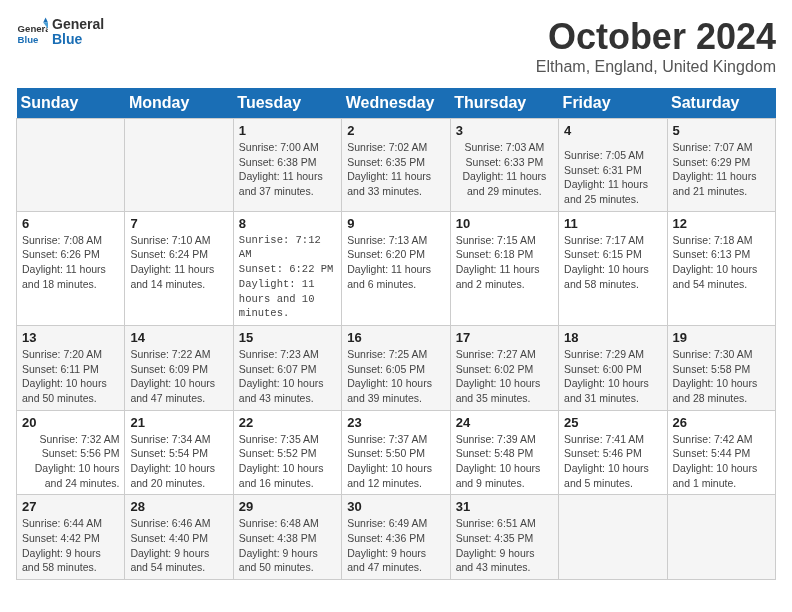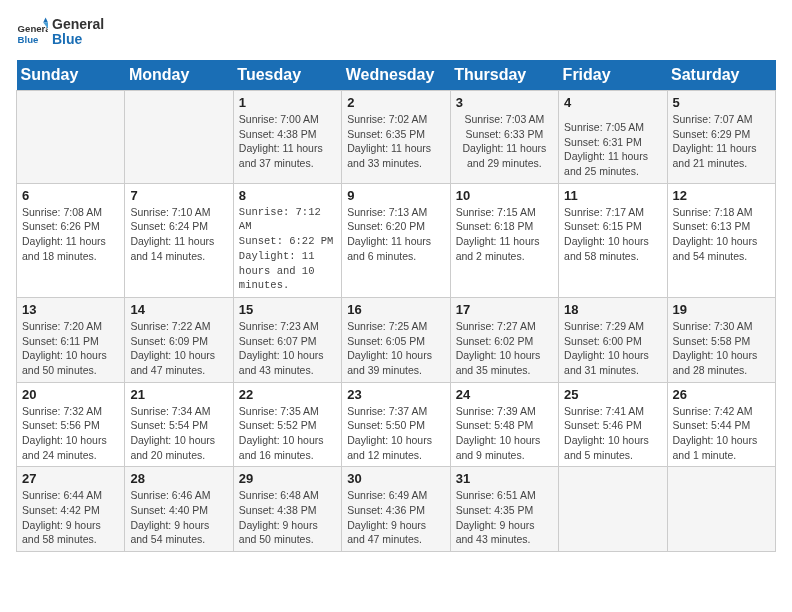--- a/index.html
+++ b/index.html
@@ -83,20 +83,24 @@
       <text x="2" y="20" font-size="12" font-weight="bold" fill="#333">General</text>
       <text x="2" y="34" font-size="12" font-weight="bold" fill="#1a6eb5">Blue</text>
       <polygon points="34,8 40,8 37,2" fill="#1a6eb5"></polygon>
       <polygon points="34,8 40,8 40,16" fill="#4a9fd5"></polygon>
     </svg>
     <div style="display:flex;flex-direction:column;line-height:1.1;">
       <span style="font-size:14px;font-weight:bold;color:#333;">General</span>
       <span style="font-size:14px;font-weight:bold;color:#1a6eb5;">Blue</span>
     </div>
   </div>
+  <div class="title-block">
+    <div class="month-title">October 2024</div>
+    <div class="location">Eltham, England, United Kingdom</div>
+  </div>
 </div>
 
 <table>
   <thead>
     <tr>
     <th>Sunday</th>
         <th>Monday</th>
         <th>Tuesday</th>
         <th>Wednesday</th>
         <th>Thursday</th>
@@ -104,21 +108,21 @@
         <th>Saturday</th>
       </tr>
   </thead>
   <tbody>
   <tr>
         <td></td>
         <td></td>
         <td>
           <div class="day-num">1</div>
           <div class="day-info" style="white-space: pre-line;">Sunrise: 7:00 AM
-Sunset: 4:38 PM
+Sunset: 6:38 PM
 Daylight: 11 hours and 37 minutes.</div>
         </td>
         <td>
           <div class="day-num">2</div>
           <div class="day-info" style="white-space: pre-line;">Sunrise: 7:02 AM
 Sunset: 6:35 PM
 Daylight: 11 hours and 33 minutes.</div>
         </td>
         <td>
           <div class="day-num">3</div>
@@ -223,21 +227,21 @@
         <td>
           <div class="day-num">19</div>
           <div class="day-info" style="white-space: pre-line;">Sunrise: 7:30 AM
 Sunset: 5:58 PM
 Daylight: 10 hours and 28 minutes.</div>
         </td>
       </tr>
       <tr>
         <td>
           <div class="day-num">20</div>
-          <div class="day-info" style="white-space: pre-line;">Sunrise: 7:32 AM
+          <div class="day-info" style="white-space: pre-line; text-align: right;">Sunrise: 7:32 AM
 Sunset: 5:56 PM
 Daylight: 10 hours and 24 minutes.</div>
         </td>
         <td>
           <div class="day-num">21</div>
           <div class="day-info" style="white-space: pre-line;">Sunrise: 7:34 AM
 Sunset: 5:54 PM
 Daylight: 10 hours and 20 minutes.</div>
         </td>
         <td>

